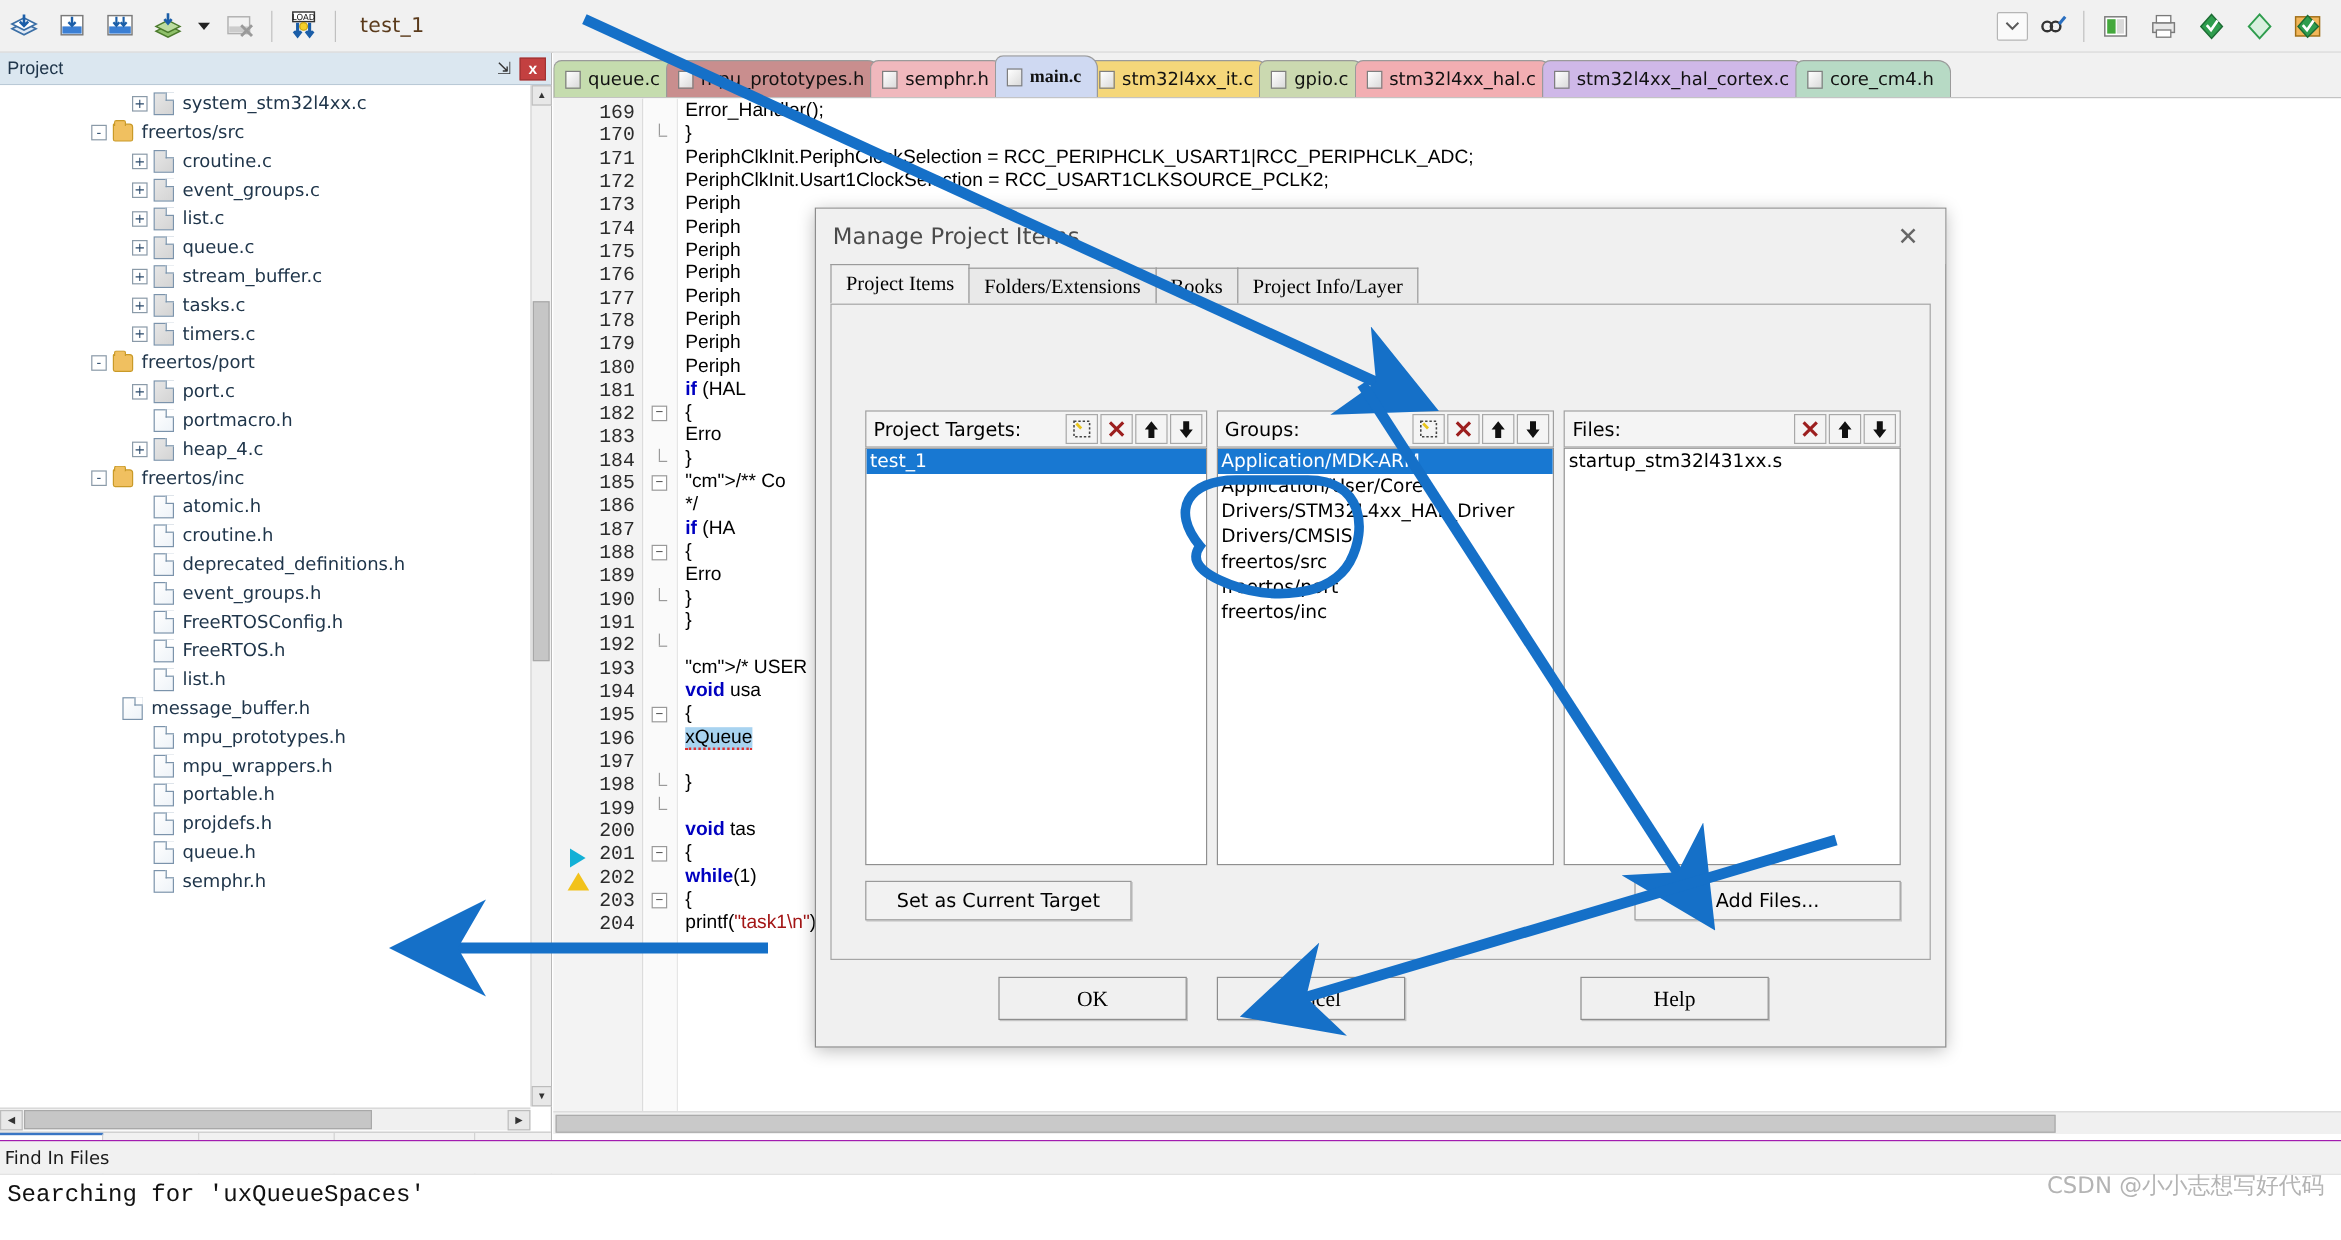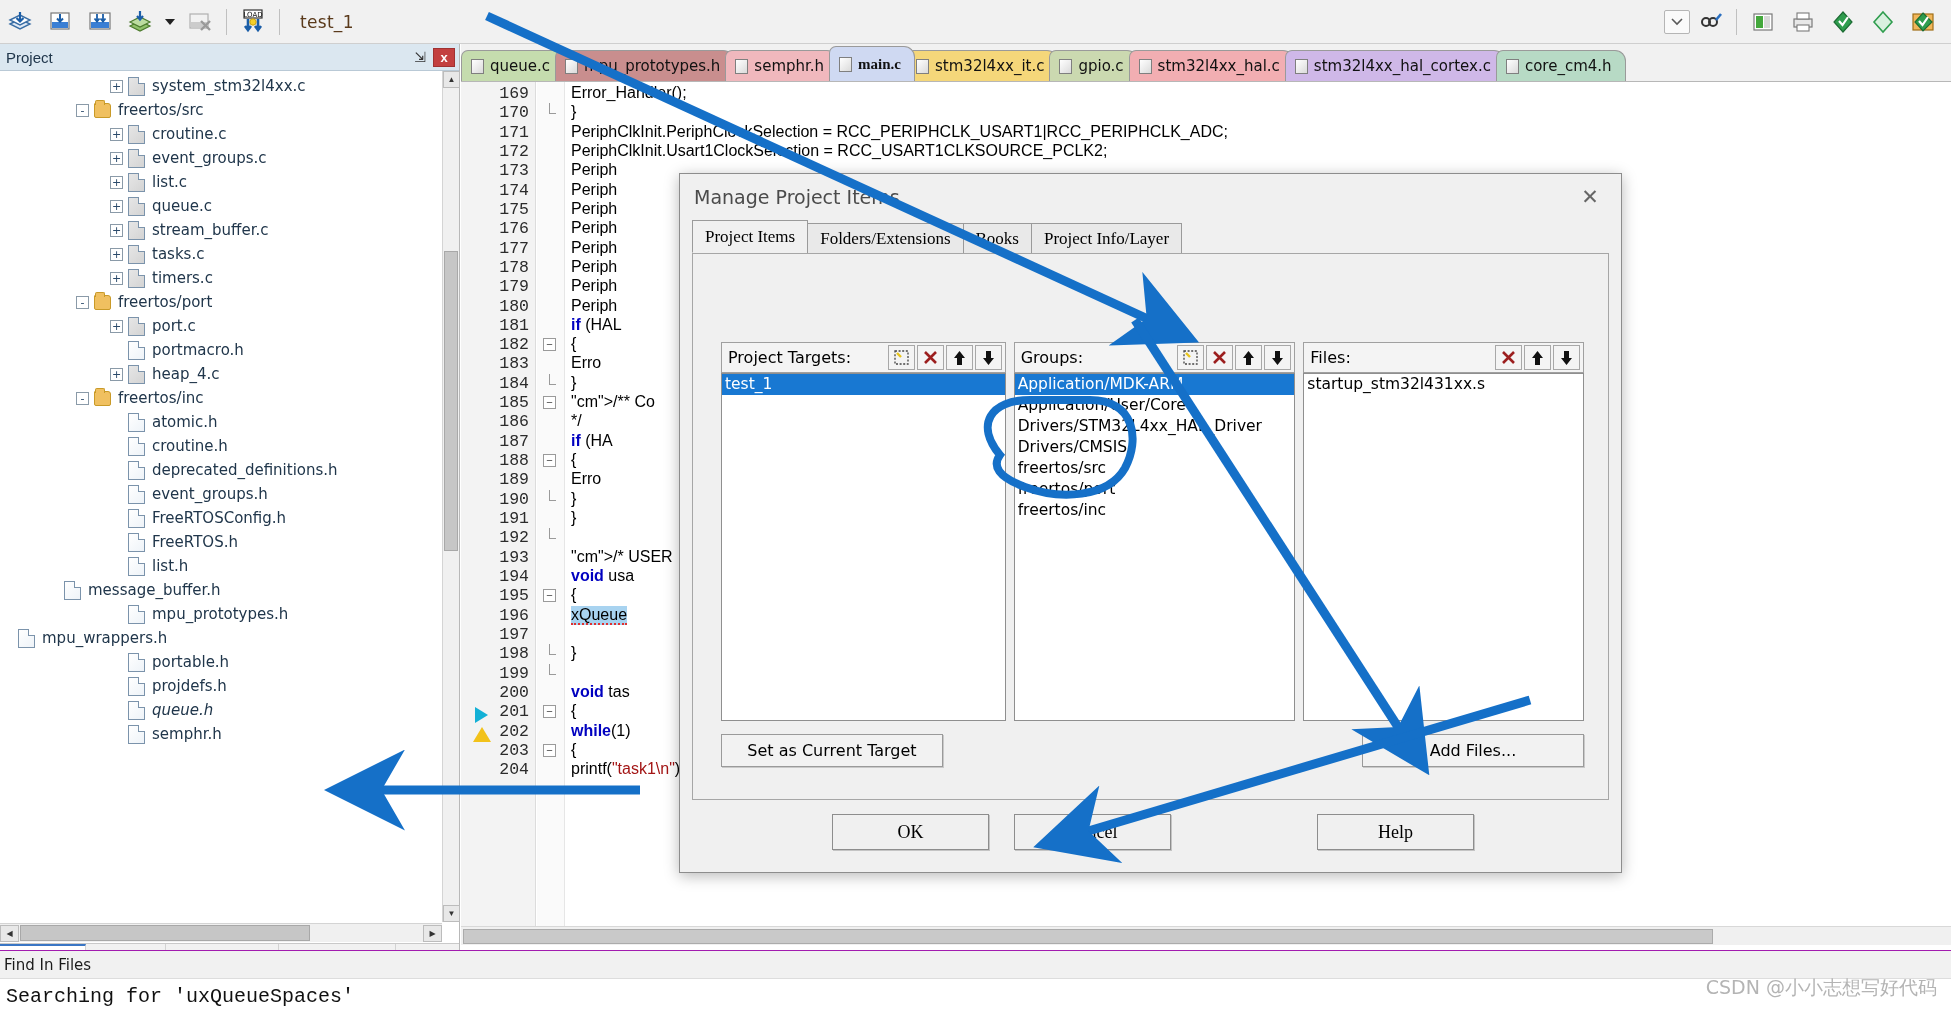--- a/index.html
+++ b/index.html
@@ -483,46 +483,46 @@
         <div class="tnode" style="padding-left: 110px;">
           <span class="nolead"></span>
           <span class="ficon doc"></span>
           <span>FreeRTOS.h</span>
         </div>
         <div class="tnode" style="padding-left: 110px;">
           <span class="nolead"></span>
           <span class="ficon doc"></span>
           <span>list.h</span>
         </div>
-        <div class="tnode" style="padding-left: 46px;">
+        <div class="tnode" style="padding-left: 84px;">
           <span class="nolead"></span>
           <span class="ficon doc"></span>
           <span>message_buffer.h</span>
         </div>
         <div class="tnode" style="padding-left: 110px;">
           <span class="nolead"></span>
           <span class="ficon doc"></span>
           <span>mpu_prototypes.h</span>
         </div>
-        <div class="tnode" style="">
+        <div class="tnode" style="padding-left: 110px;">
           <span class="nolead"></span>
           <span class="ficon doc"></span>
           <span>mpu_wrappers.h</span>
         </div>
         <div class="tnode" style="padding-left: 110px;">
           <span class="nolead"></span>
           <span class="ficon doc"></span>
           <span>portable.h</span>
         </div>
         <div class="tnode" style="padding-left: 110px;">
           <span class="nolead"></span>
           <span class="ficon doc"></span>
           <span>projdefs.h</span>
         </div>
-        <div class="tnode" style="padding-left: 110px; font-style: italic;">
+        <div class="tnode" style="padding-left: 110px;">
           <span class="nolead"></span>
           <span class="ficon doc"></span>
           <span>queue.h</span>
         </div>
         <div class="tnode" style="padding-left: 110px;">
           <span class="nolead"></span>
           <span class="ficon doc"></span>
           <span>semphr.h</span>
         </div>
       </div>

